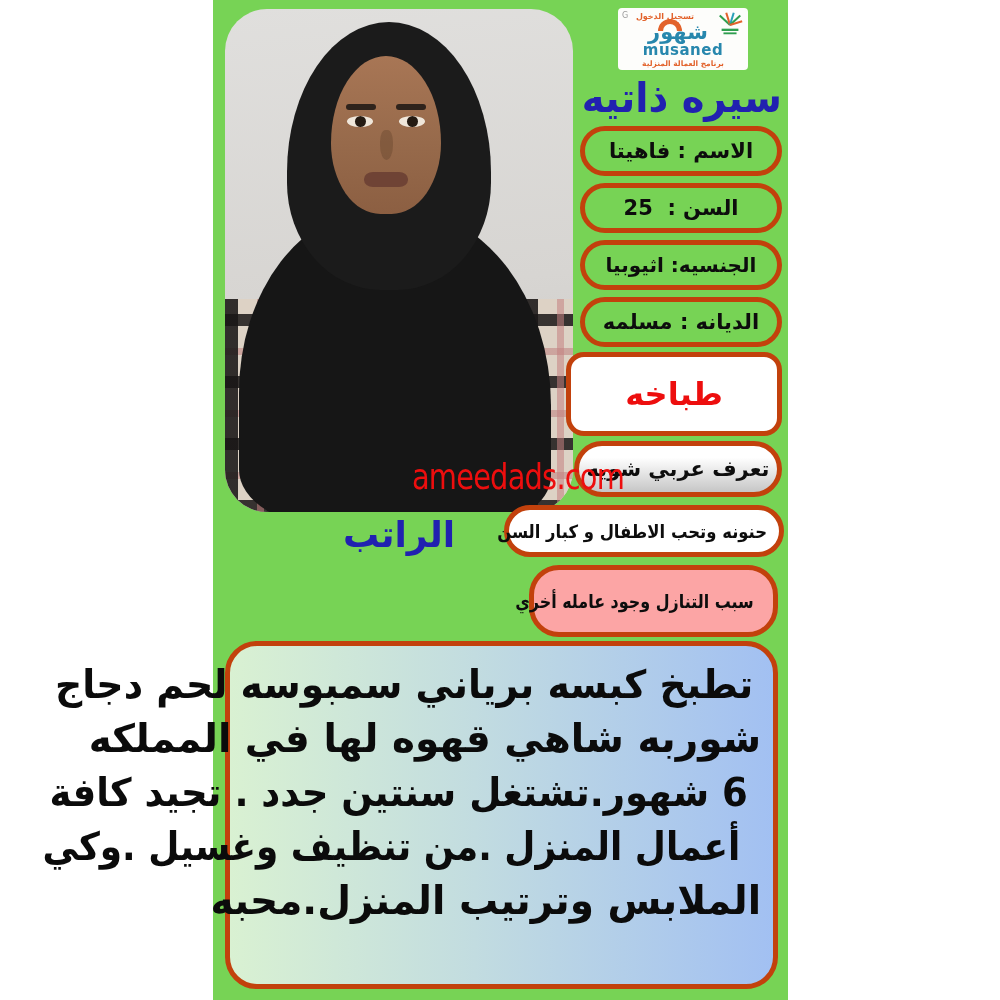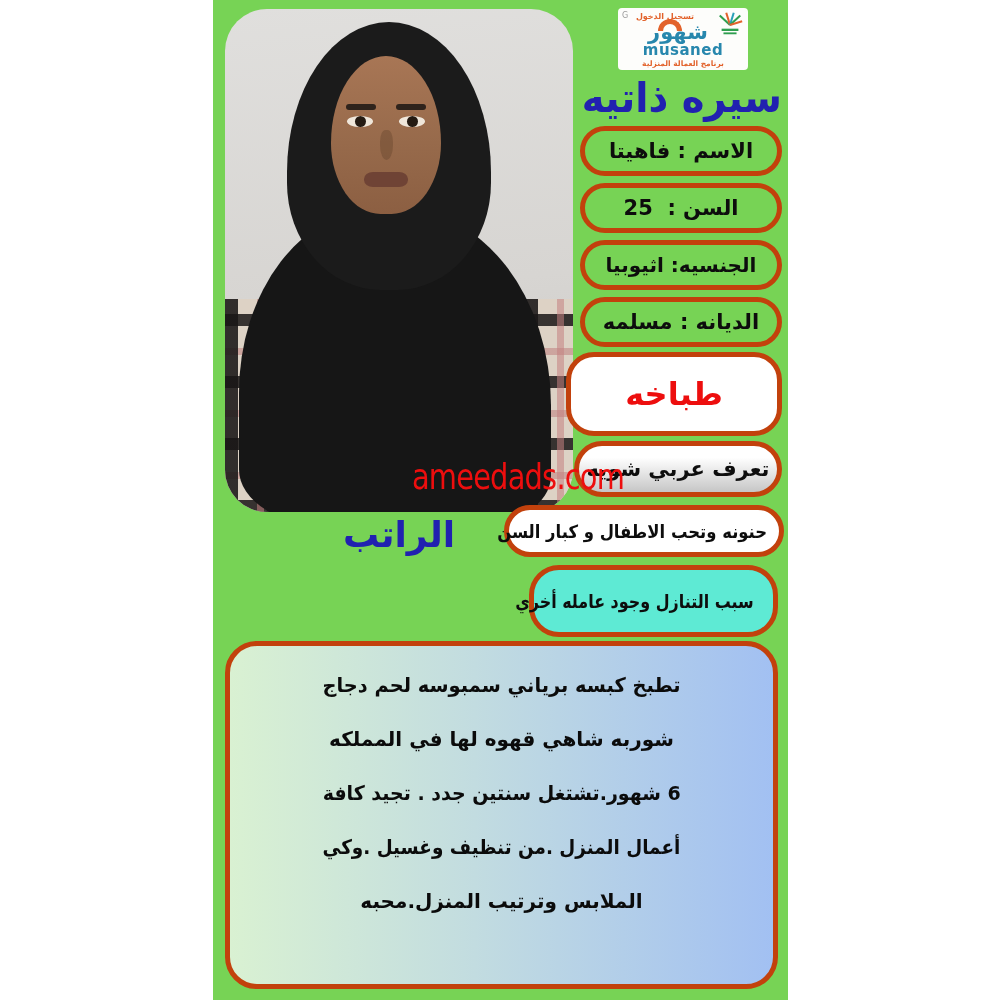--- a/index.html
+++ b/index.html
@@ -36,32 +36,32 @@
   .logo .brand-ar{position:absolute;top:13px;left:0;right:10px;text-align:center;font-size:21px;line-height:22px;font-weight:bold;color:var(--logo_teal);}
   .logo .brand-en{position:absolute;top:33px;left:0;right:0;text-align:center;font-size:15px;font-weight:bold;color:var(--logo_teal);letter-spacing:.5px;}
   .logo .tagline{position:absolute;bottom:2px;left:0;right:0;text-align:center;font-size:7.5px;font-weight:bold;color:var(--logo_orange);}
   
   .title{position:absolute;left:588px;top:72px;width:200px;height:52px;line-height:52px;text-align:center;
     font-size:41px;font-weight:bold;color:var(--blue);}
   .box{position:absolute;box-sizing:border-box;border:5px solid #c2410c;display:flex;align-items:center;justify-content:center;
     font-weight:bold;color:#0d0d0d;text-align:center;}
   .pill{left:580px;width:202px;height:50px;border-radius:26px;background:var(--green);font-size:21px;}
   .pill.p0{top:126px;} .pill.p1{top:183px;} .pill.p2{top:240px;font-size:20px;} .pill.p3{top:297px;}
-  .occupation{left:566px;top:352px;width:216px;height:84px;border-radius:28px;background:#ffffff;
+  .occupation{left:566px;top:352px;width:216px;height:84px;border-radius:18px;background:#ffffff;
     font-size:32px;color:var(--red);}
   .skill0{left:574px;top:441px;width:208px;height:56px;border-radius:28px;background:linear-gradient(180deg,#ffffff 25%,#c6c6c6 100%);font-size:21px;}
   .skill1{left:504px;top:505px;width:280px;height:52px;border-radius:26px;background:#ffffff;font-size:18px;}
-  .skill2{left:529px;top:565px;width:249px;height:72px;border-radius:30px;background:#5eead4;font-size:19px;}
+  .skill2{left:529px;top:565px;width:249px;height:72px;border-radius:30px;background:#fca5a5;font-size:19px;}
   .salary-label{position:absolute;left:225px;top:512px;width:348px;height:46px;line-height:46px;text-align:center;
     font-size:36px;font-weight:bold;color:var(--blue);}
   .salary-box{left:250px;top:568px;width:250px;height:64px;border-radius:30px;background:var(--salary_fill);font-size:33px;letter-spacing:1px;}
   .desc{left:225px;top:641px;width:553px;height:348px;border-radius:32px;
     background:linear-gradient(90deg,var(--desc_from) 0%,#c2dce0 45%,var(--desc_to) 100%);
     flex-direction:column;justify-content:flex-start;padding:12px 12px 0 12px;}
-  .desc .line{width:100%;height:54px;line-height:54px;font-size:20px;font-weight:bold;color:#0b0b0b;}
+  .desc .line{width:100%;height:54px;line-height:54px;font-size:39px;font-weight:bold;color:#0b0b0b;}
   .watermark{position:absolute;left:391px;top:457px;width:212px;height:40px;line-height:40px;text-align:center;
     font-size:36px;letter-spacing:-1px;color:var(--red);font-weight:normal;}
   .fit{display:inline-block;white-space:nowrap;max-width:100%;}
   [dir=rtl]{direction:rtl;}
 </style>
 </head>
 <body>
 
 <div class="stage">
   <div class="green-panel"></div>

